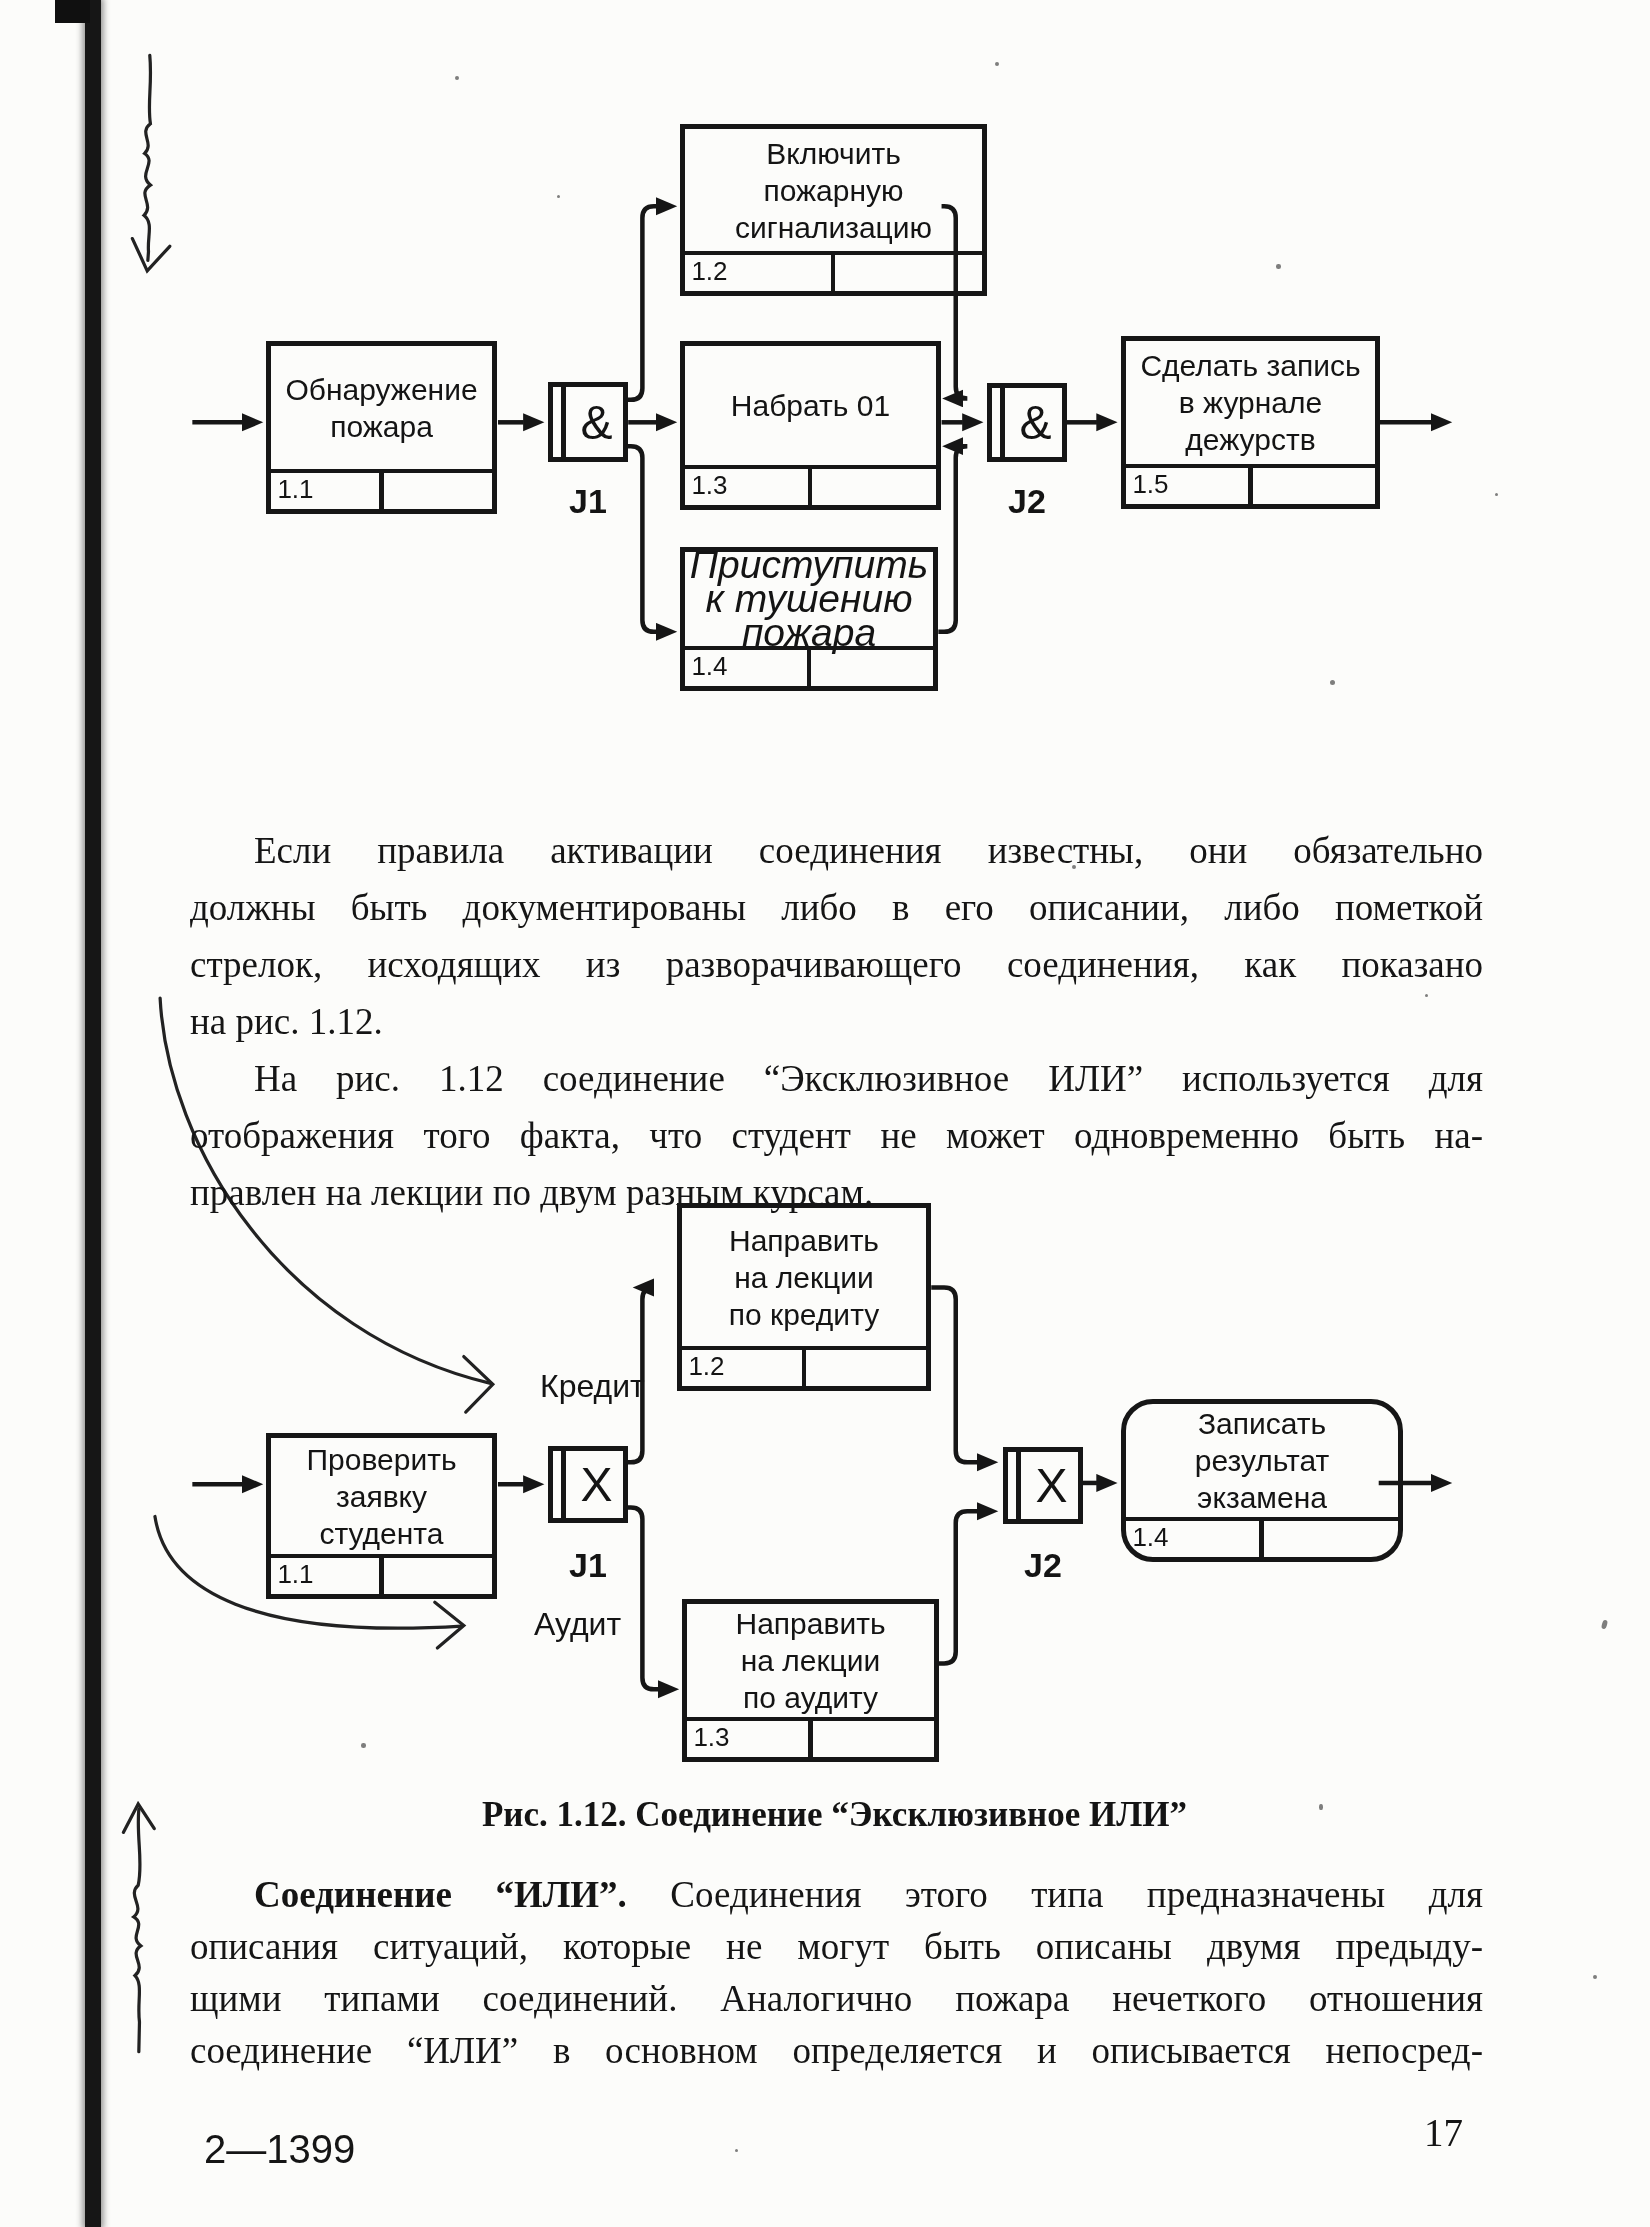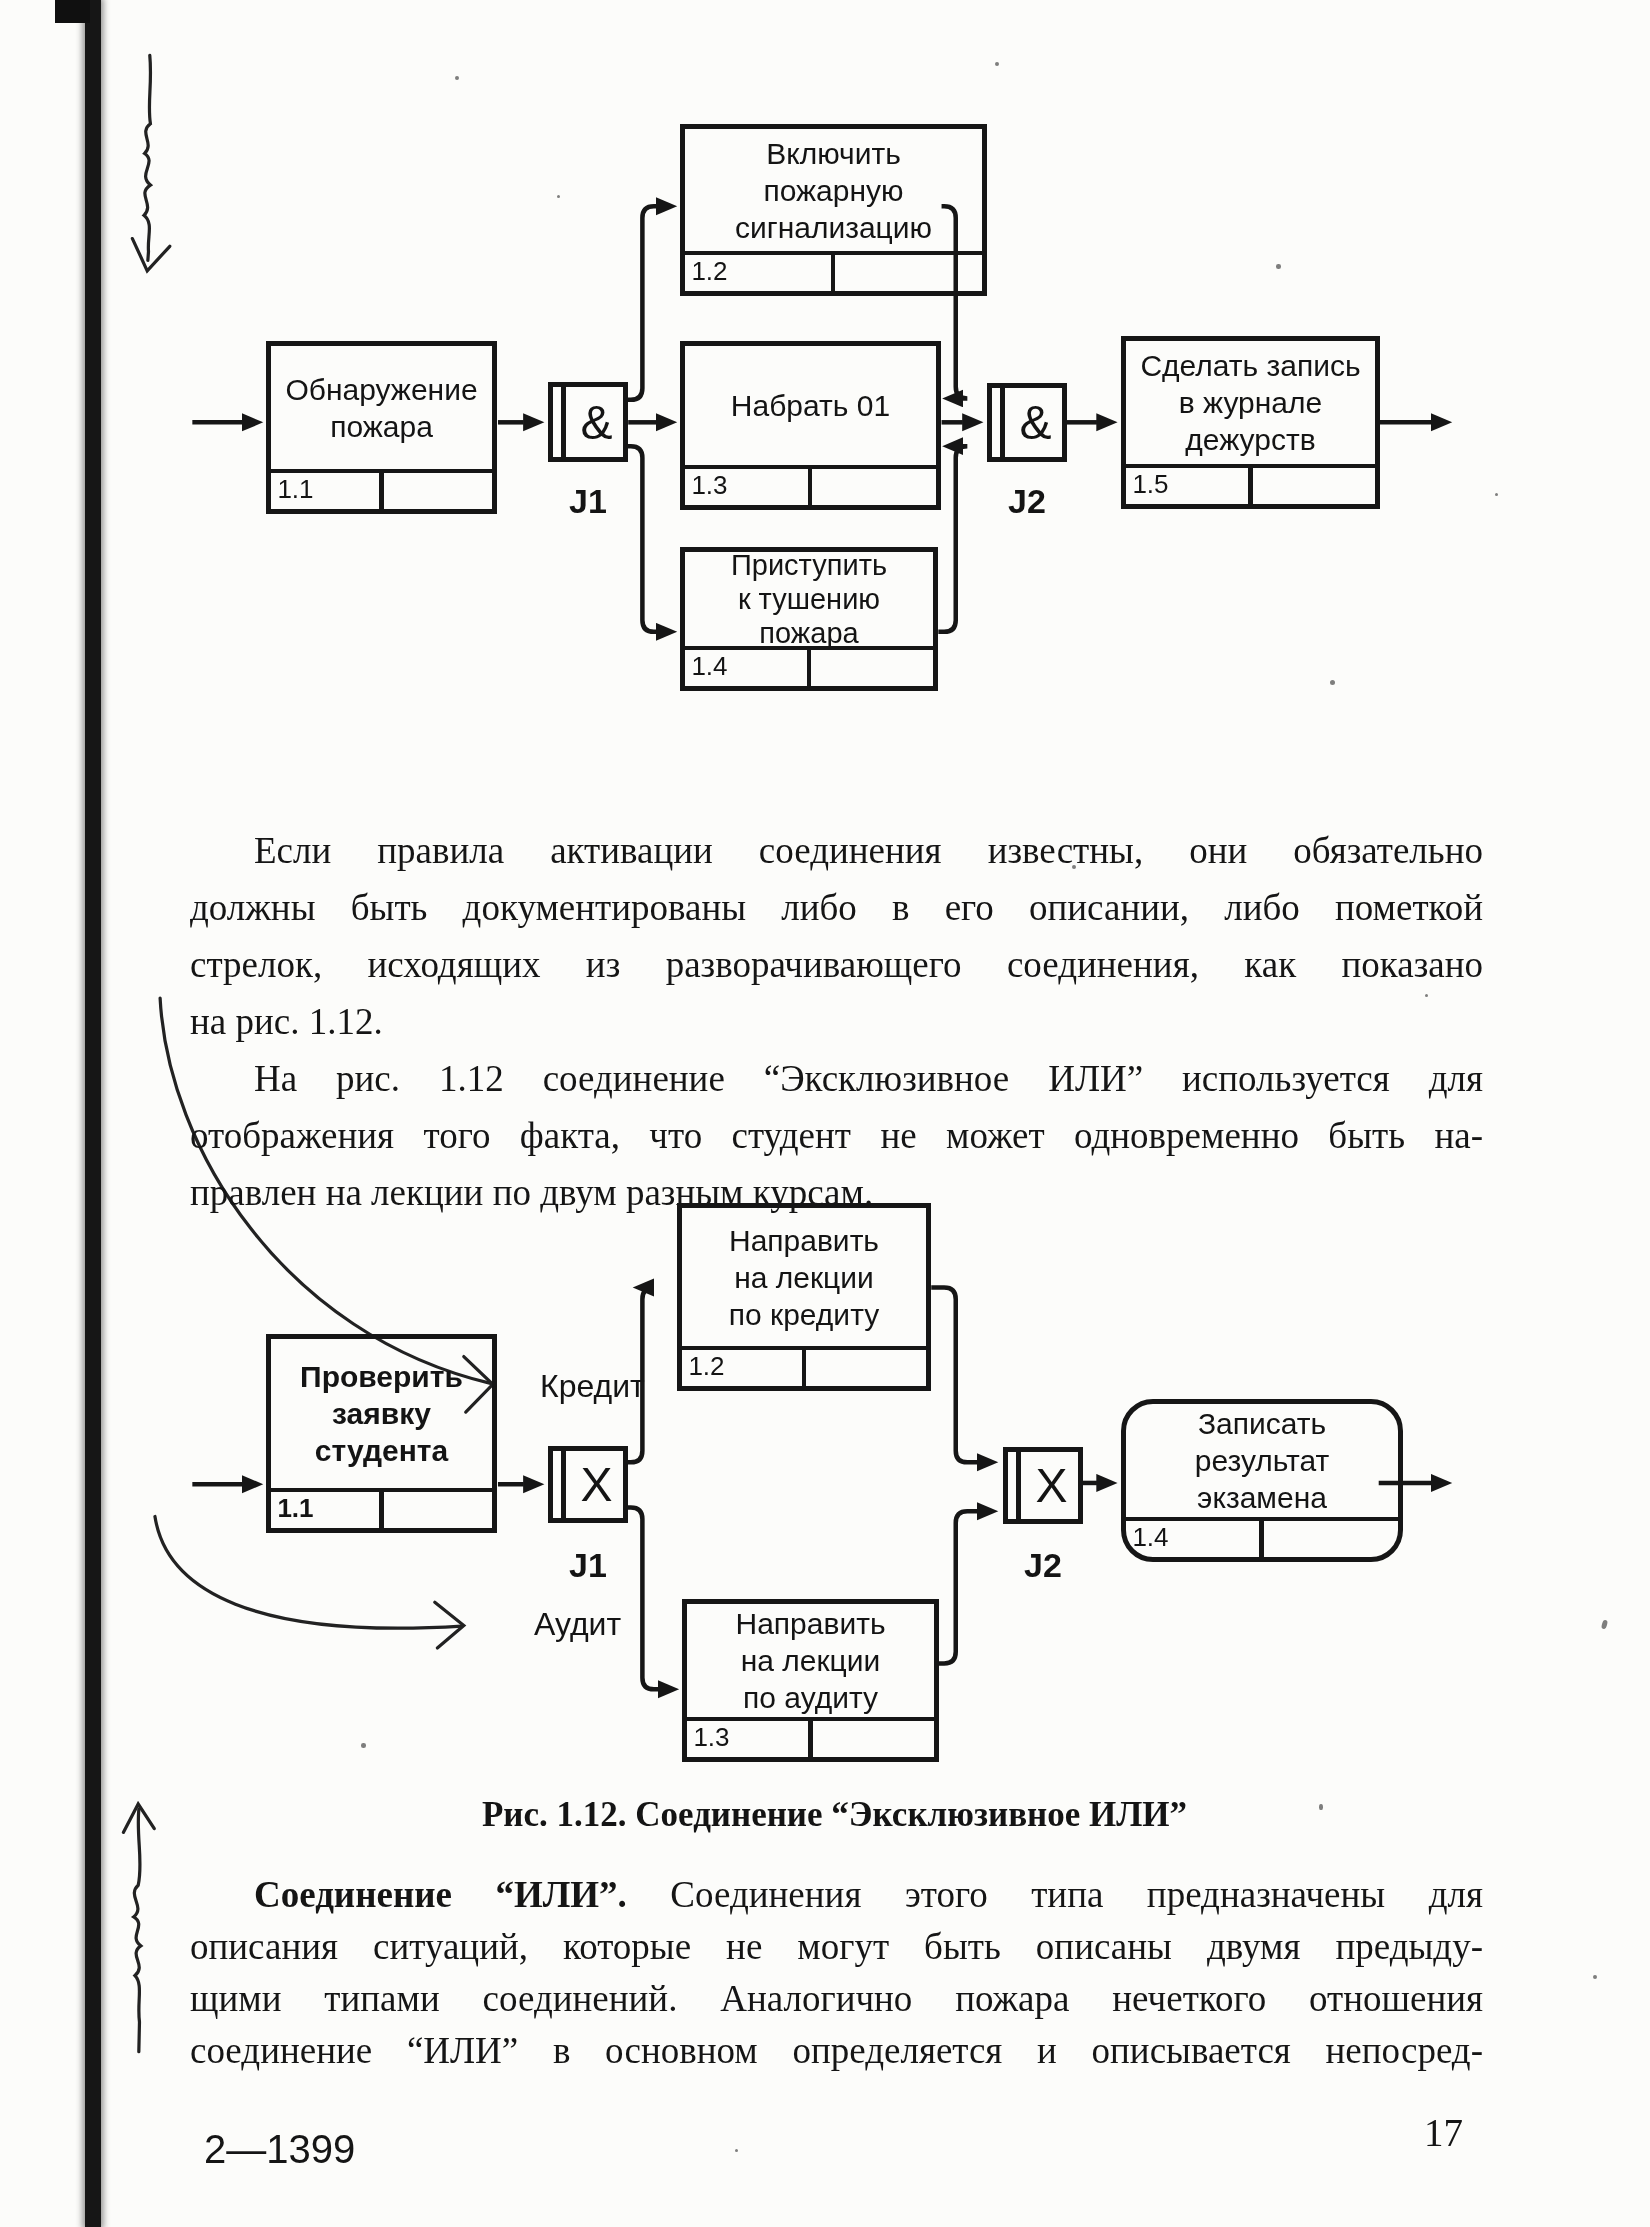--- a/index.html
+++ b/index.html
@@ -18,21 +18,21 @@
 
   
   .abox { position:absolute; border:5.2px solid #161616; background:transparent; }
   .btitle {
     position:absolute; left:0; right:0; top:0; bottom:40px;
     display:flex; align-items:center; justify-content:center;
     text-align:center; white-space:pre-line;
     font-family:"Liberation Sans", sans-serif;
     font-size:30px; line-height:37px; color:#141414;
   }
-  .abox.tight .btitle { font-size:29px; line-height:34px; }
+  .abox.tight .btitle { font-size:39px; line-height:34px;font-style:italic; }
   .bstrip { position:absolute; left:0; right:0; bottom:0; height:40px; border-top:4.5px solid #161616; }
   .bnum { position:absolute; left:6.4px; bottom:3.9px;
     font-family:"Liberation Sans", sans-serif; font-size:26px; color:#141414; }
   .bdiv { position:absolute; top:0; bottom:0; left:49%; width:4.5px; background:#161616; }
 
   
   .jn { position:absolute; border:5.2px solid #161616; background:transparent; }
   .jbar { position:absolute; left:7.7px; top:0; bottom:0; width:5.2px; background:#161616; }
   .jsym { position:absolute; left:17px; right:0; top:0; bottom:0;
     display:flex; align-items:center; justify-content:center;
@@ -175,21 +175,21 @@
     <div class="tline">стрелок, исходящих из разворачивающего соединения, как показано</div>
     <div class="tline endline">на рис. 1.12.</div>
     <div class="tline indent">На рис. 1.12 соединение “Эксклюзивное ИЛИ” используется для</div>
     <div class="tline">отображения того факта, что студент не может одновременно быть на-</div>
     <div class="tline endline">правлен на лекции по двум разным курсам.</div>
   </div>
 
   <div class="flabel" style="left:540px;top:1368px;">Кредит</div>
   <div class="flabel" style="left:534px;top:1606px;">Аудит</div>
 
-  <div class="abox" style="left:266px;top:1334px;width:231px;height:199px;font-weight:bold;">
+  <div class="abox" style="left:266px;top:1433px;width:231px;height:166px;">
     <div class="btitle">Проверить
 заявку
 студента</div>
     <div class="bstrip">
       <span class="bnum">1.1</span>
       <span class="bdiv"></span>
     </div>
   </div>
 
   <div class="abox" style="left:677px;top:1203px;width:254px;height:188px;">

